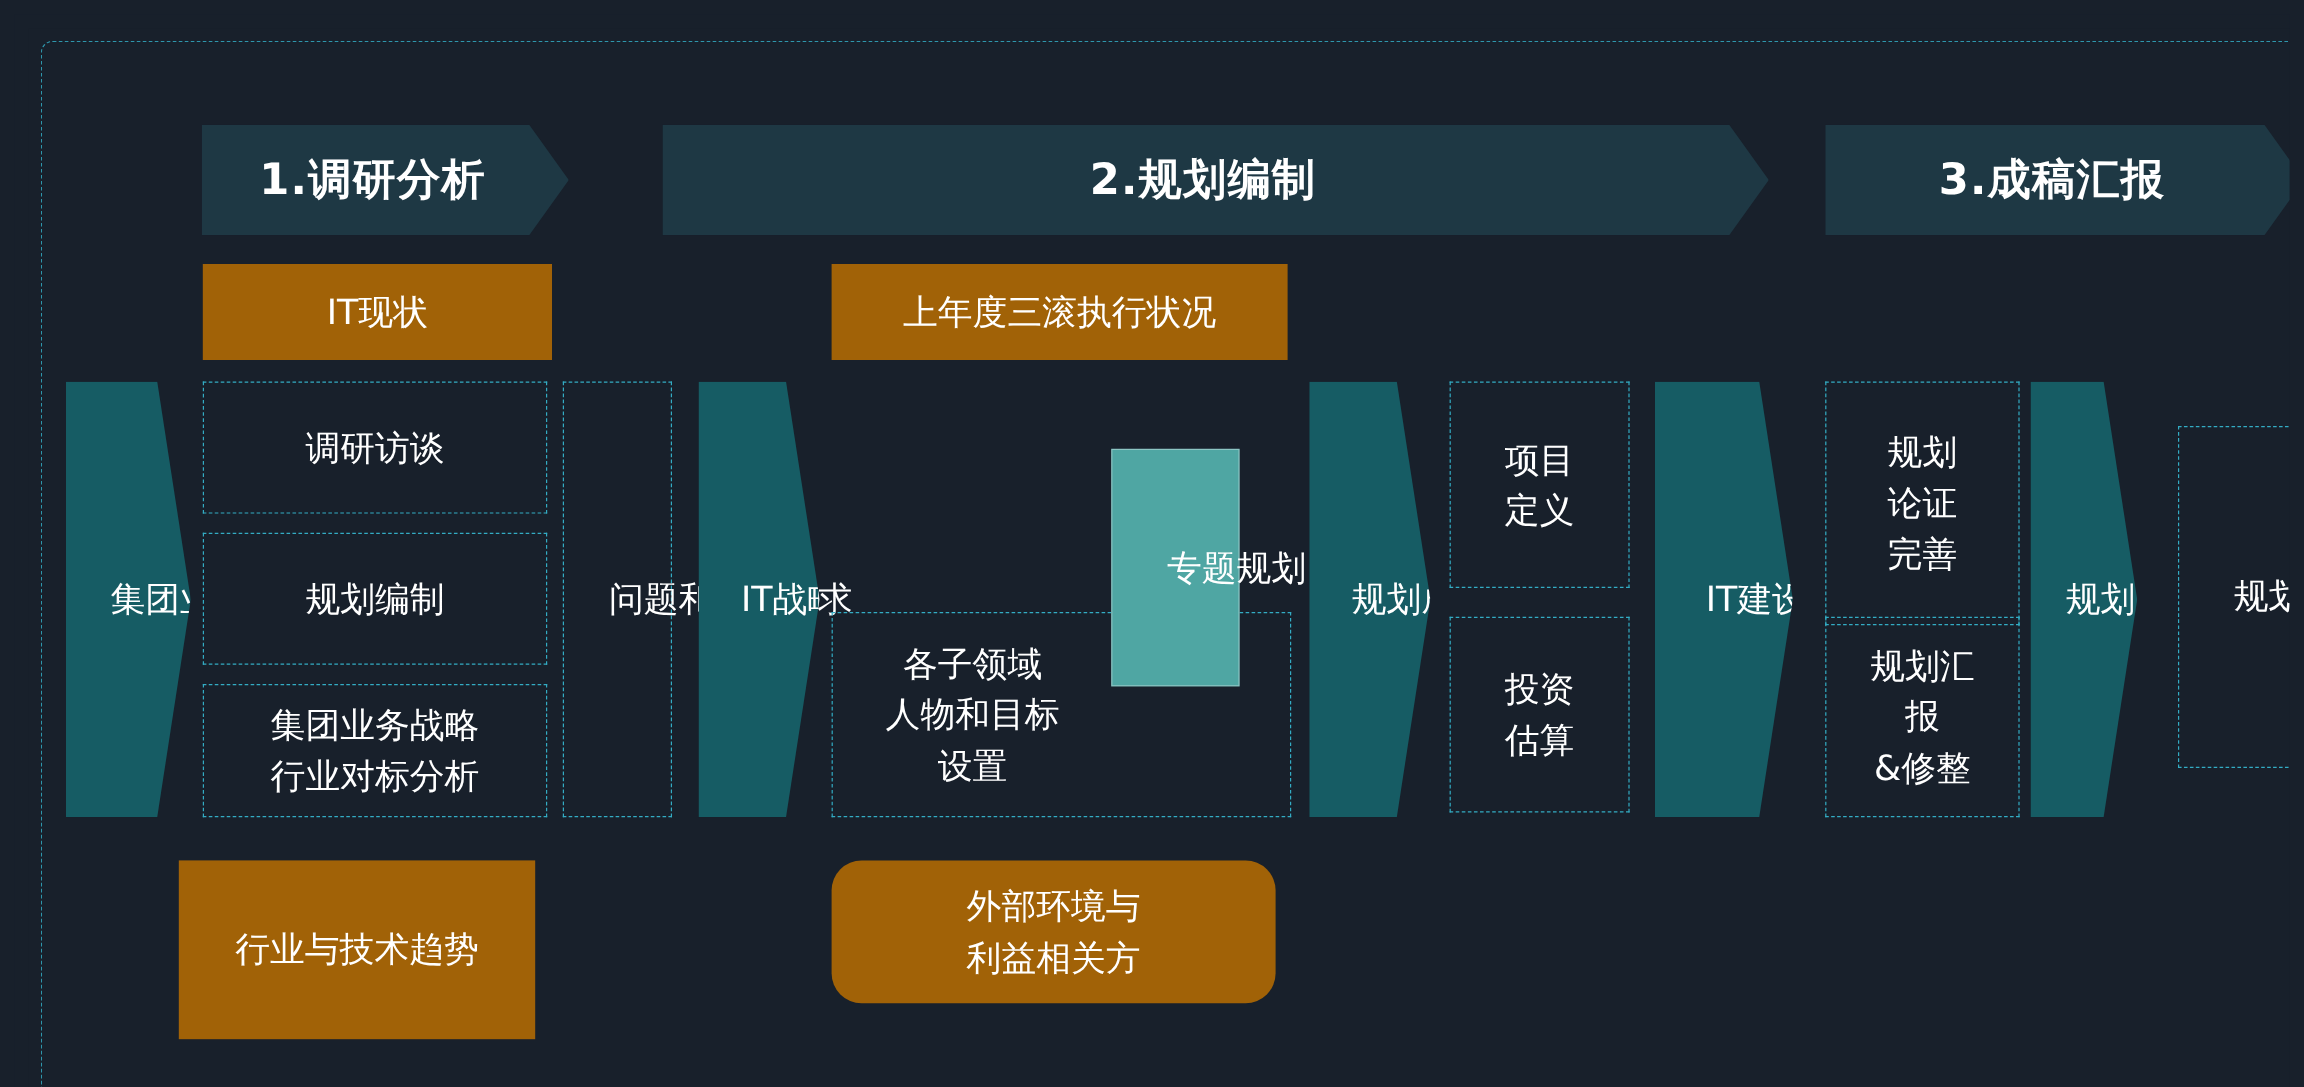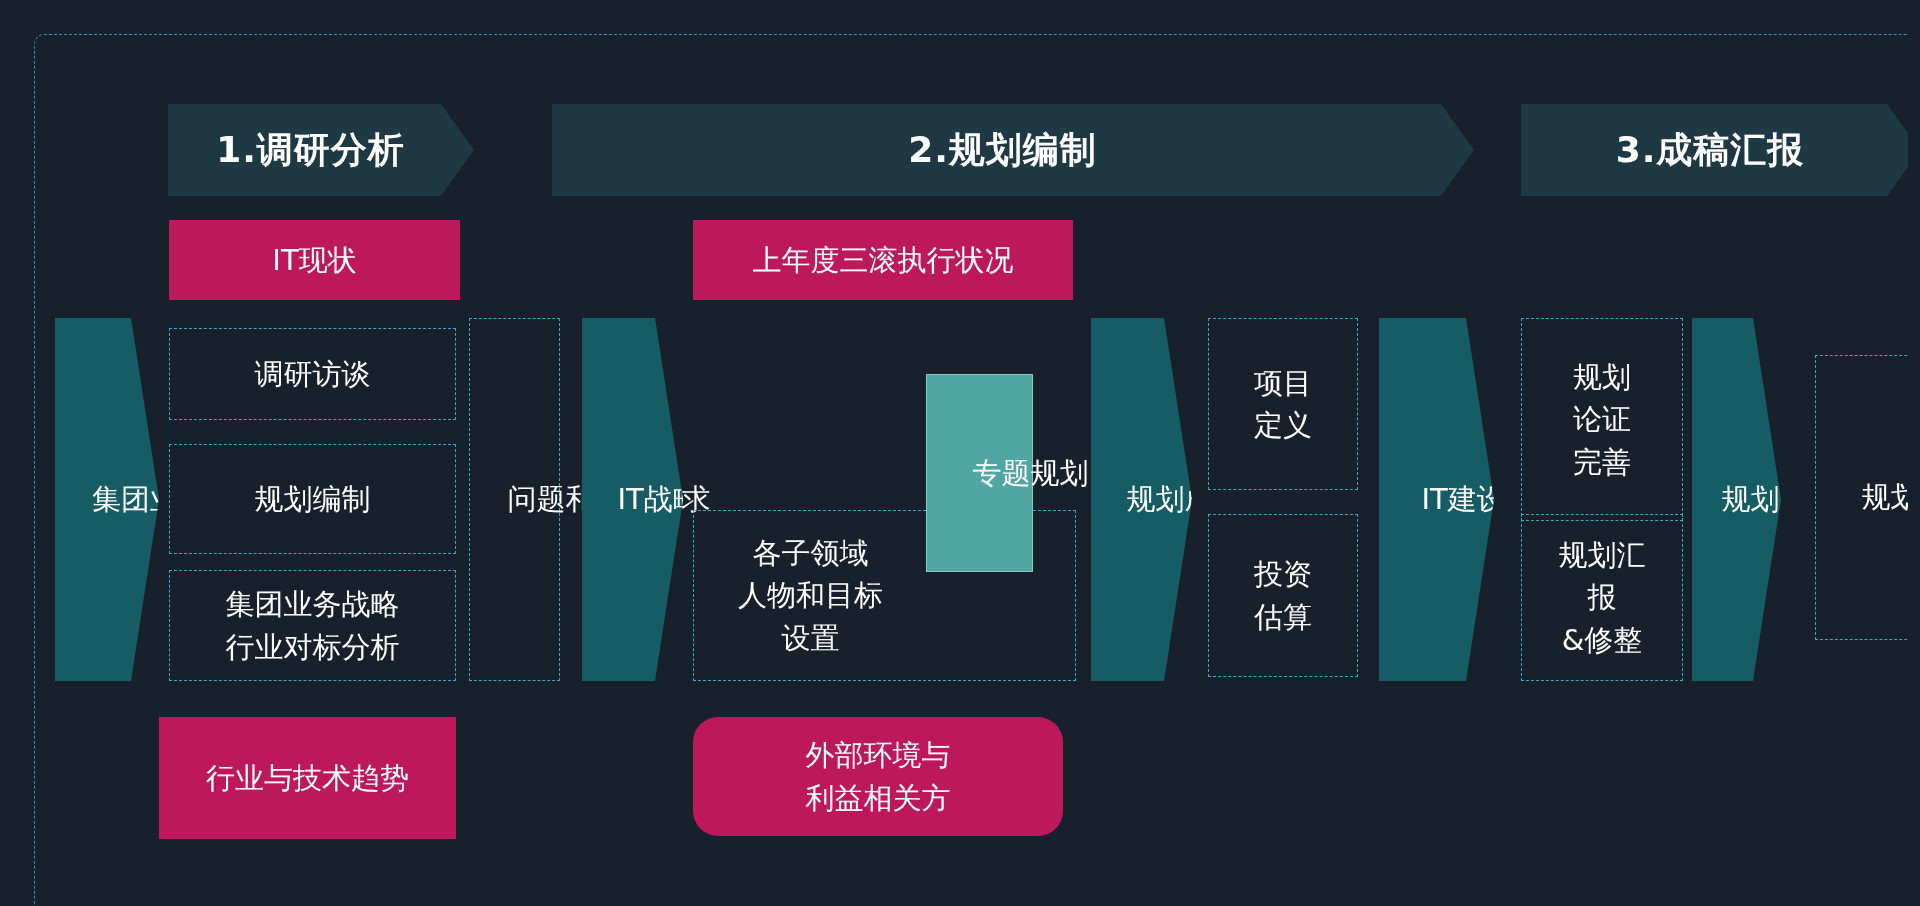--- a/index.html
+++ b/index.html
@@ -29,21 +29,21 @@
     display: flex;
     align-items: center;
     justify-content: center;
     padding-right: 33px;
     font-size: 36px;
     font-weight: bold;
     letter-spacing: 1px;
   }
   .teal-box {
     position: absolute;
-    background: #be185d;
+    background: #a16207;
     display: flex;
     align-items: center;
     justify-content: center;
     font-size: 29px;
     text-align: center;
     white-space: pre-line;
     line-height: 1.45;
   }
   .dashed-box {
     position: absolute;
@@ -103,31 +103,31 @@
     <span>3.成稿汇报</span>
   </div>
 
   <div class="varrow" style="left:31px; top:294px; width:104px; height:363px;">
     <span class="vtext">集团业务战略</span>
   </div>
 
   <div class="teal-box" style="left:145px; top:196px; width:291px; height:80px;">
     <span>IT现状</span>
   </div>
-  <div class="dashed-box" style="left:145px; top:304px; width:287px; height:92px;">
+  <div class="dashed-box" style="left:145px; top:294px; width:287px; height:110px;">
     <span>调研访谈</span>
   </div>
   <div class="dashed-box" style="left:145px; top:420px; width:287px; height:110px;">
     <span>规划编制</span>
   </div>
   <div class="dashed-box" style="left:145px; top:546px; width:287px; height:111px;">
     <span>集团业务战略
 行业对标分析</span>
   </div>
-  <div class="teal-box" style="left:135px; top:693px; width:297px; height:122px;">
+  <div class="teal-box" style="left:125px; top:693px; width:297px; height:149px;">
     <span>行业与技术趋势</span>
   </div>
 
   <div class="dashed-box" style="left:445px; top:294px; width:91px; height:363px;">
     <span class="vtext">问题和高价需求</span>
   </div>
 
   <div class="varrow" style="left:558px; top:294px; width:101px; height:363px;">
     <span class="vtext">IT战略</span>
   </div>

